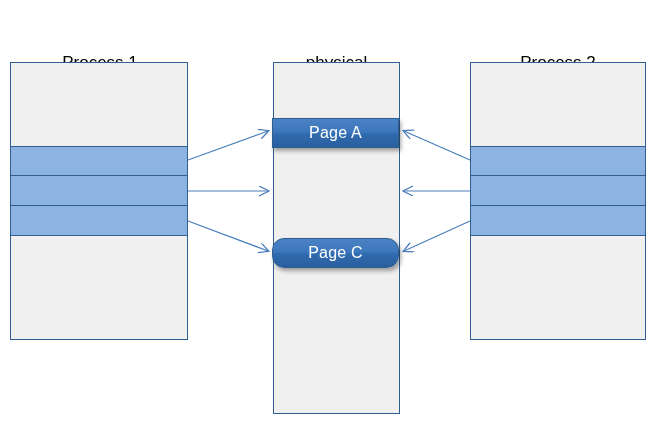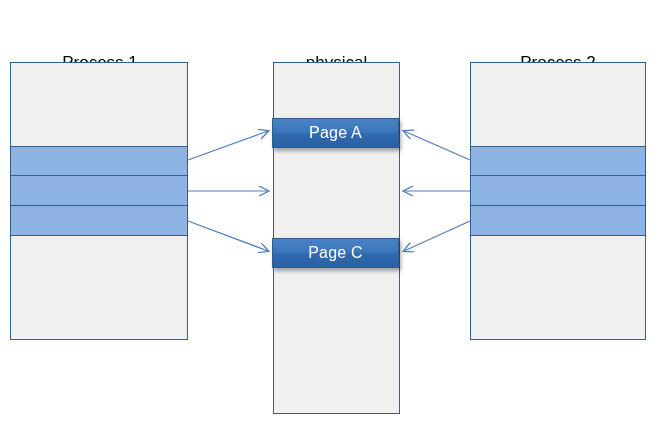--- a/index.html
+++ b/index.html
@@ -75,21 +75,21 @@
     box-shadow: 2px 3px 4px rgba(0,0,0,0.35);
     color: #ffffff;
     font-size: 16px;
     display: flex;
     align-items: center;
     justify-content: center;
     letter-spacing: 0.2px;
   }
   #page-a { top: 118px; }
   #page-b { top: 178px; }
-  #page-c { top: 238px; }
+  #page-c { top: 238px; border-radius: 12px; }
 
   
   #arrow-layer {
     position: absolute;
     left: 0; top: 0;
     width: 660px; height: 435px;
     pointer-events: none;
   }
 </style>
 </head>

